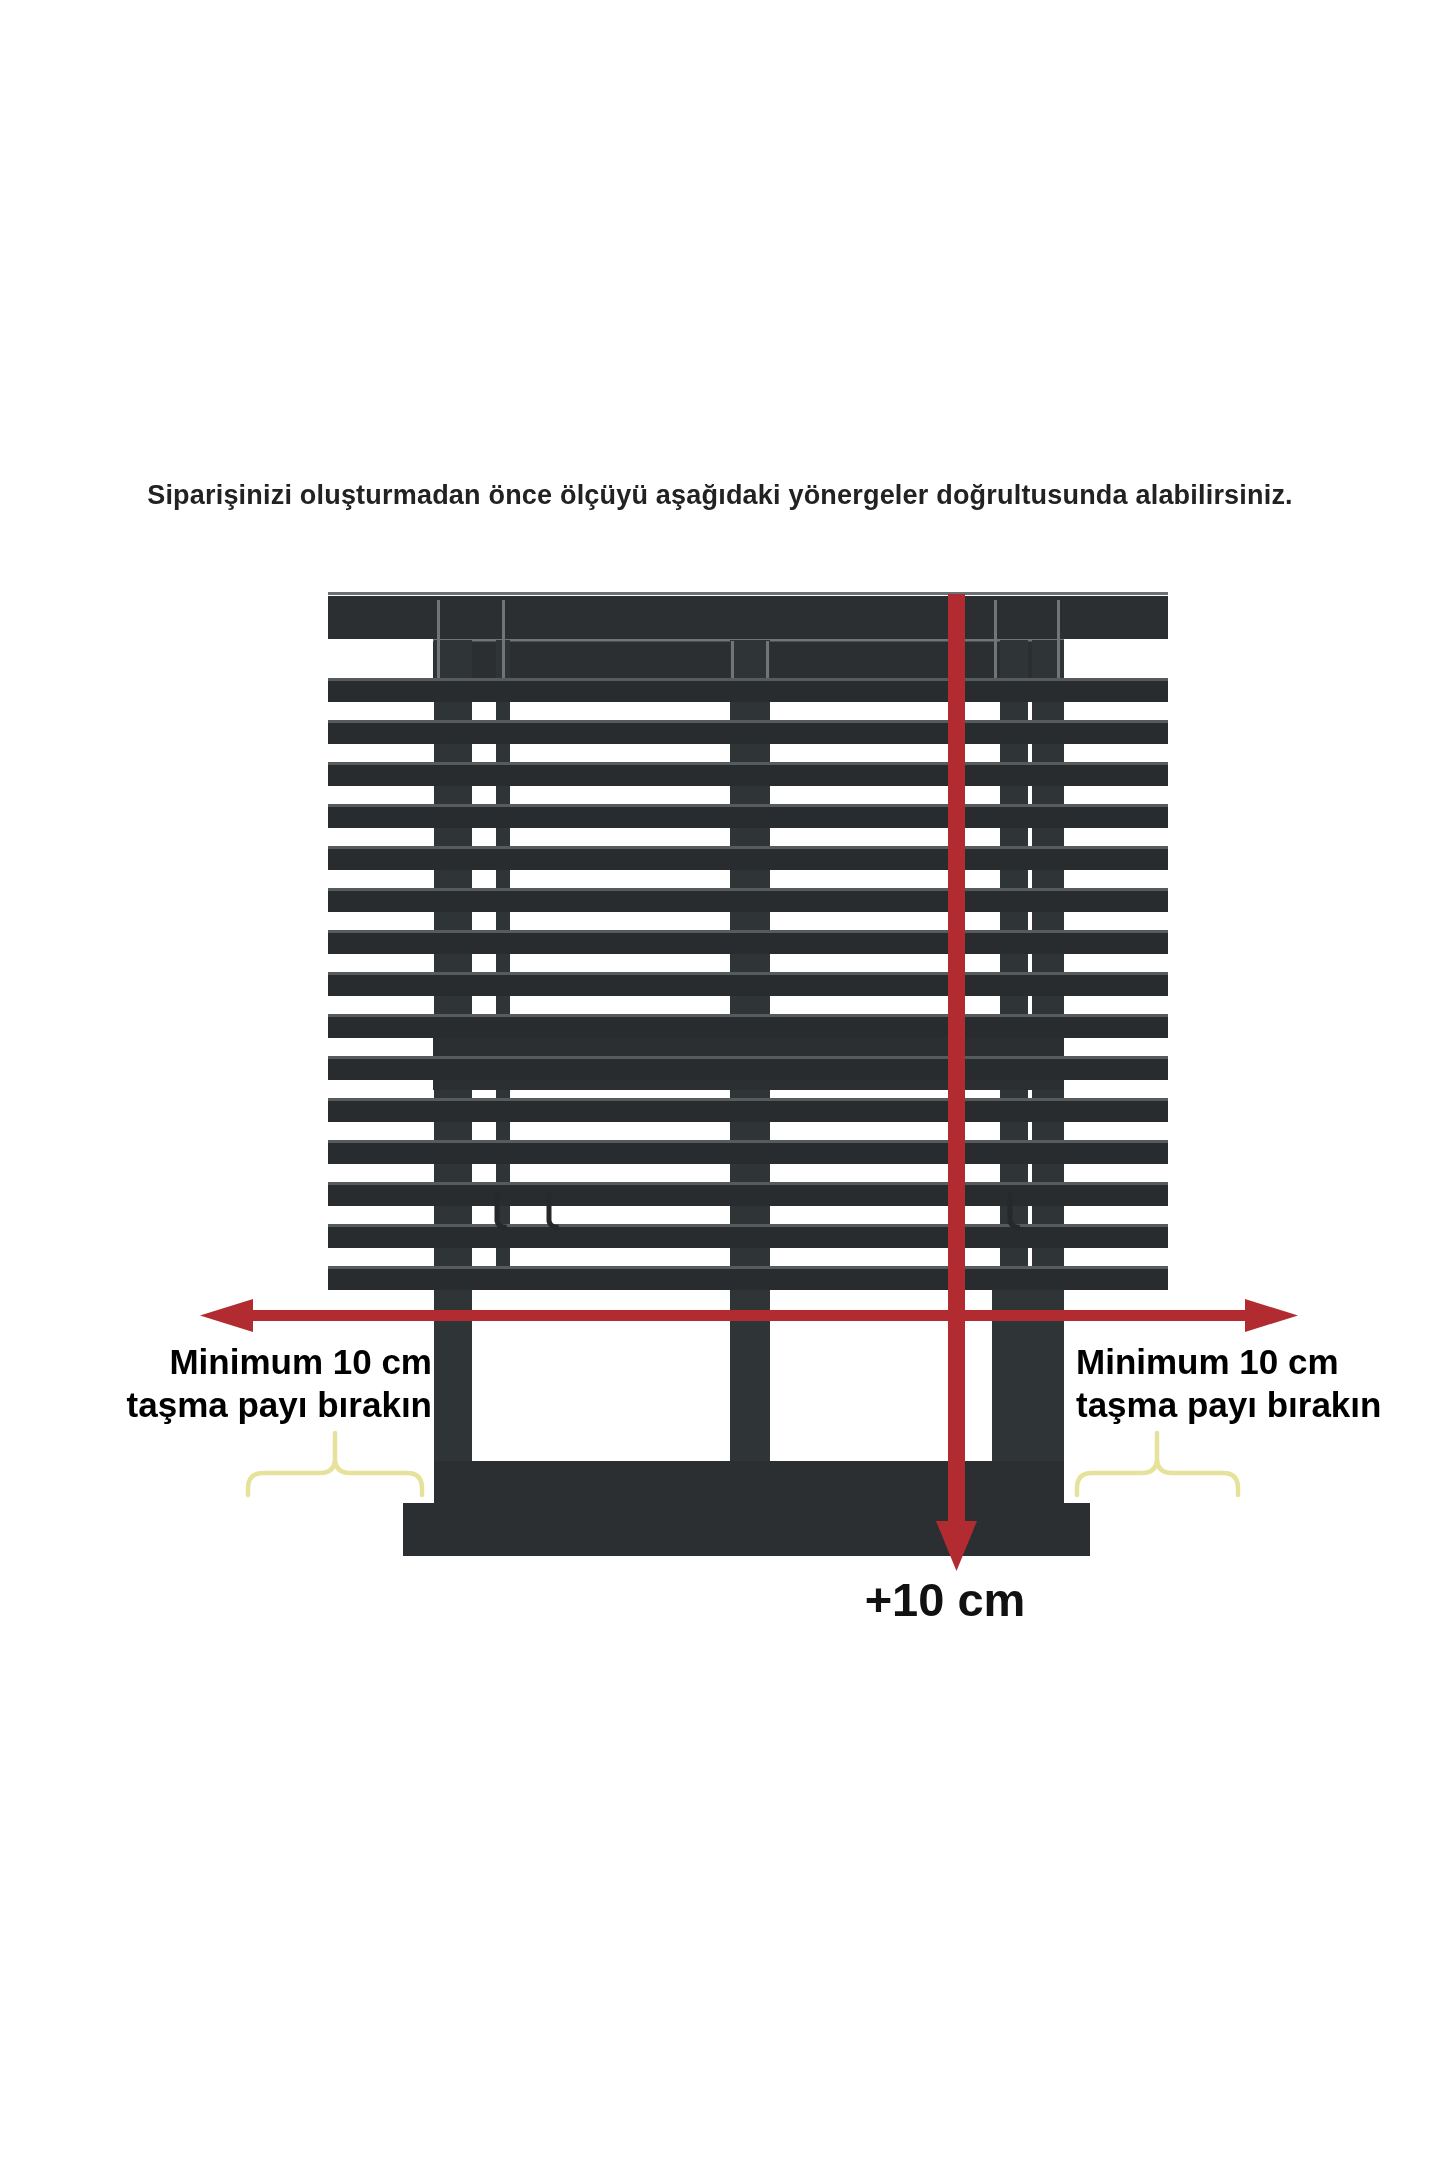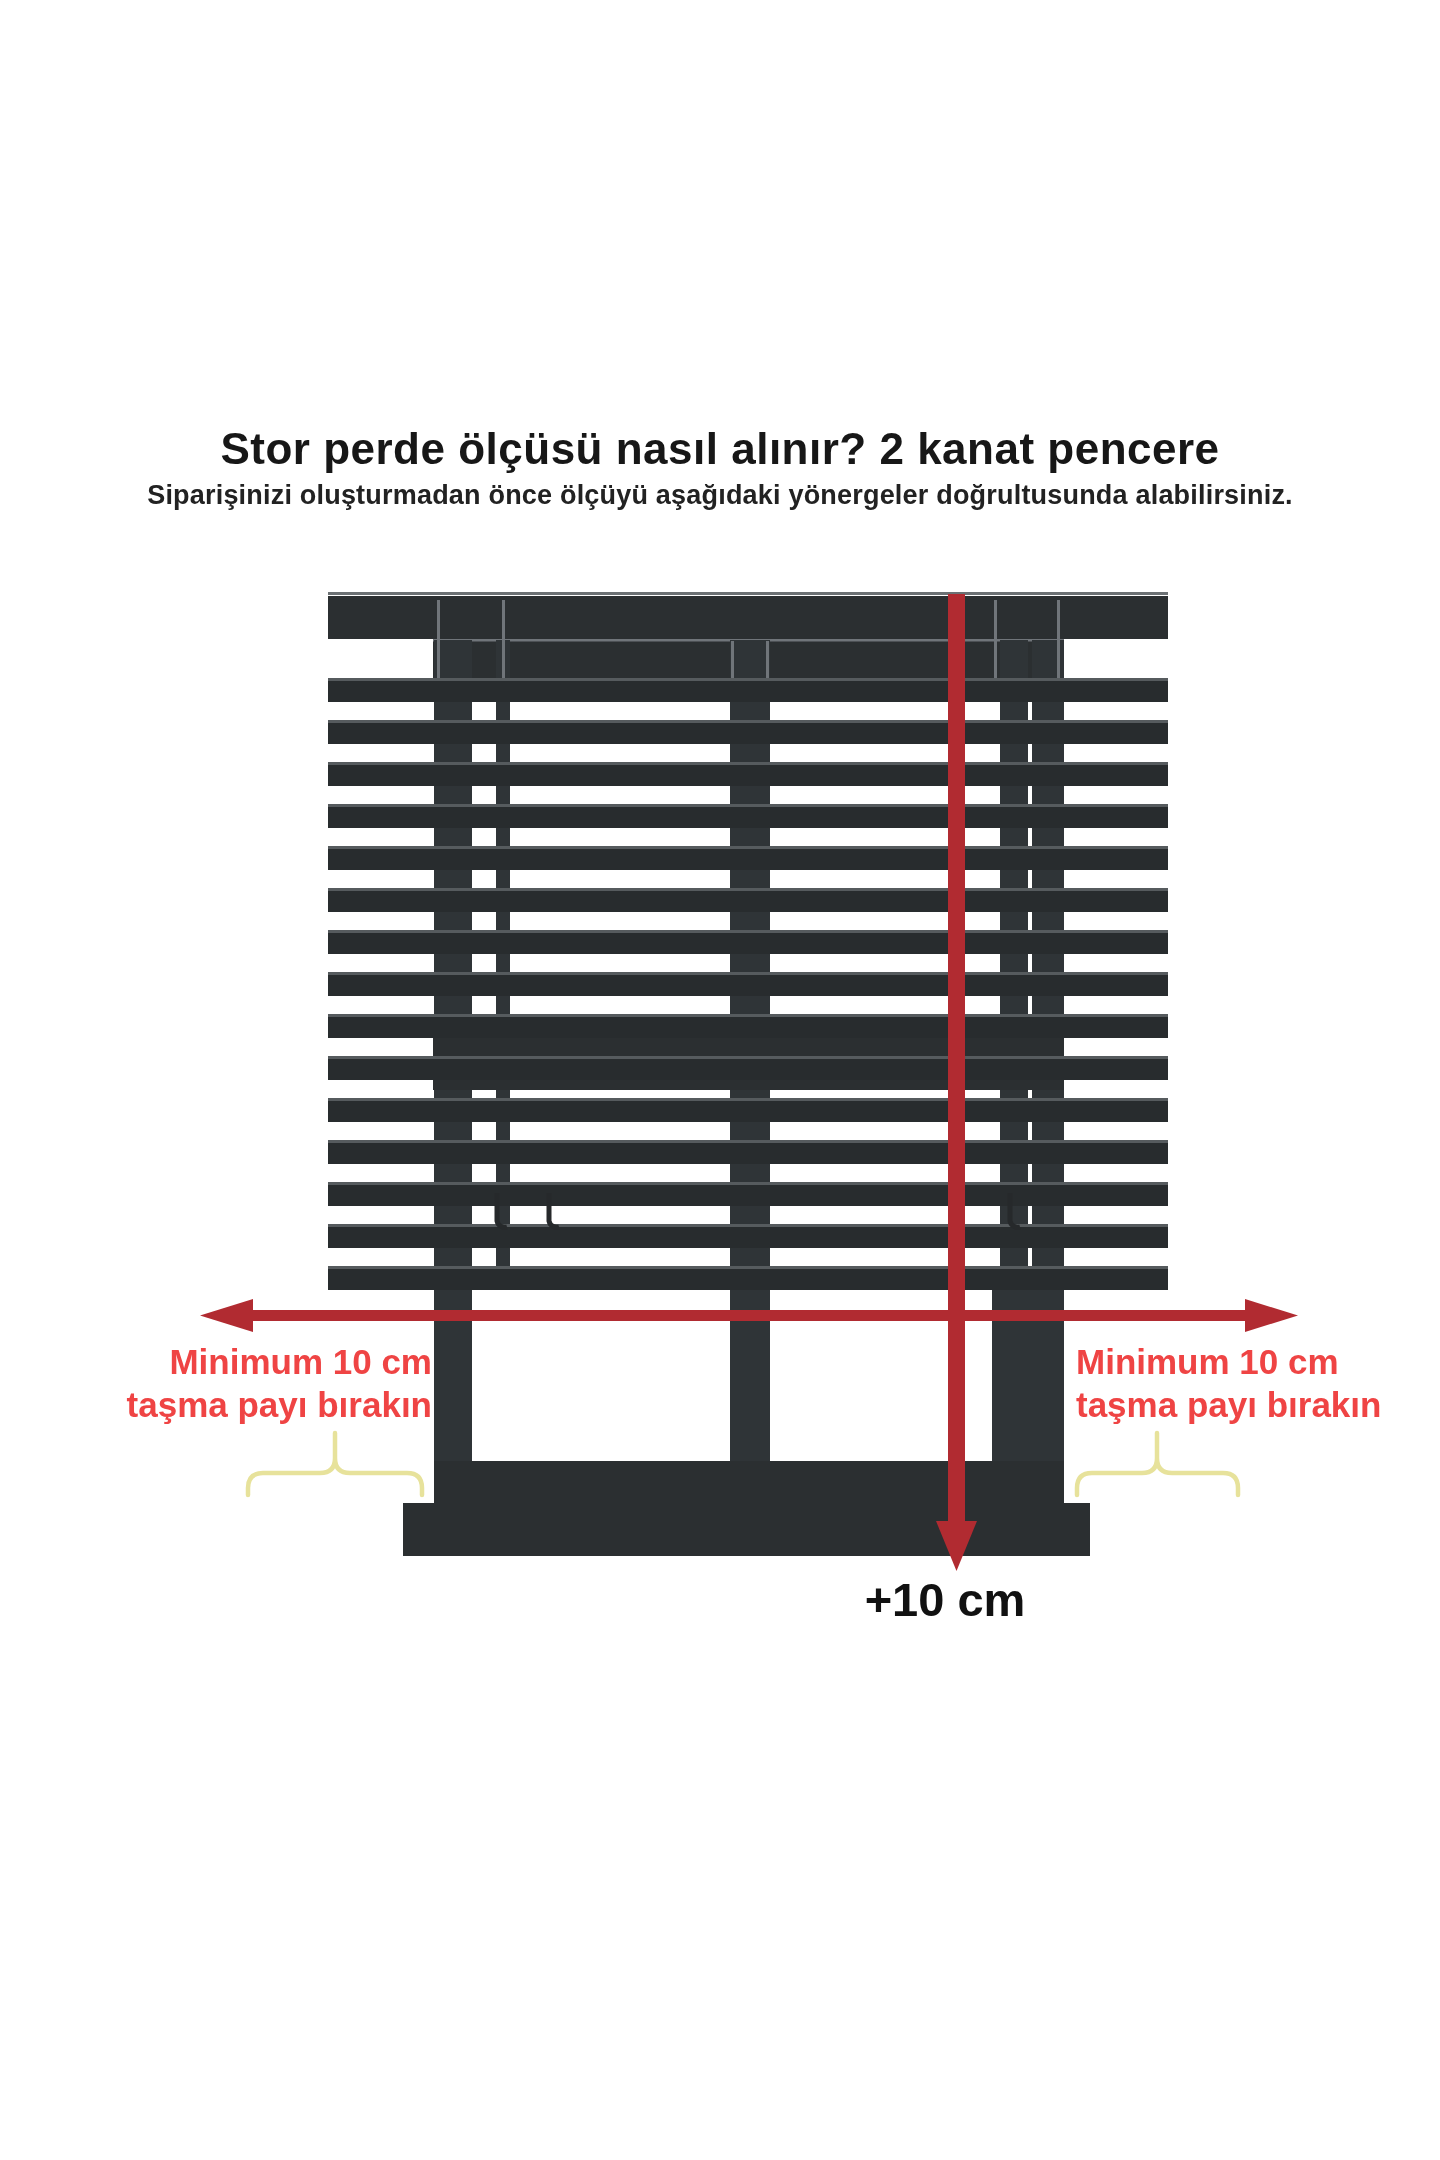--- a/index.html
+++ b/index.html
@@ -20,42 +20,41 @@
   .subtitle{
     position:absolute;left:0;top:480px;width:1440px;
     text-align:center;
     font-size:27px;font-weight:700;letter-spacing:0.2px;
     color:#222222;
   }
   .diagram-svg{position:absolute;left:0;top:0;width:1440px;height:2160px;}
   .side-label{
     position:absolute;top:1340px;
     font-size:35px;font-weight:700;line-height:43px;
-    color:#ef4444;
+    color:#000000;
   }
   .side-label.left{left:60px;width:372px;text-align:right;}
   .side-label.right{left:1076px;width:340px;text-align:left;}
   .plus10{
     position:absolute;left:795px;top:1572px;width:300px;
     text-align:center;
     font-size:47px;font-weight:700;color:#111111;
   }
   .instructions{
     position:absolute;left:42px;top:1645px;width:1360px;
     font-size:31px;font-weight:700;line-height:46px;
     letter-spacing:-0.3px;color:#1e1e1e;
   }
   .instructions .hl{color:#c9ad83;}
 </style>
 </head>
 <body>
 
 <div class="canvas">
 
-  <div class="title">Stor perde ölçüsü nasıl alınır? 2 kanat pencere</div>
 
   <div class="subtitle">Siparişinizi oluşturmadan önce ölçüyü aşağıdaki yönergeler doğrultusunda alabilirsiniz.</div>
 
   <svg class="diagram-svg" viewBox="0 0 1440 2160" xmlns="http://www.w3.org/2000/svg">
 
     <defs>
       <g id="slat">
         <rect x="328" y="0" width="840" height="24" fill="#282c2e"></rect>
         <rect x="328" y="0" width="840" height="3" fill="#565b5e"></rect>
       </g>

